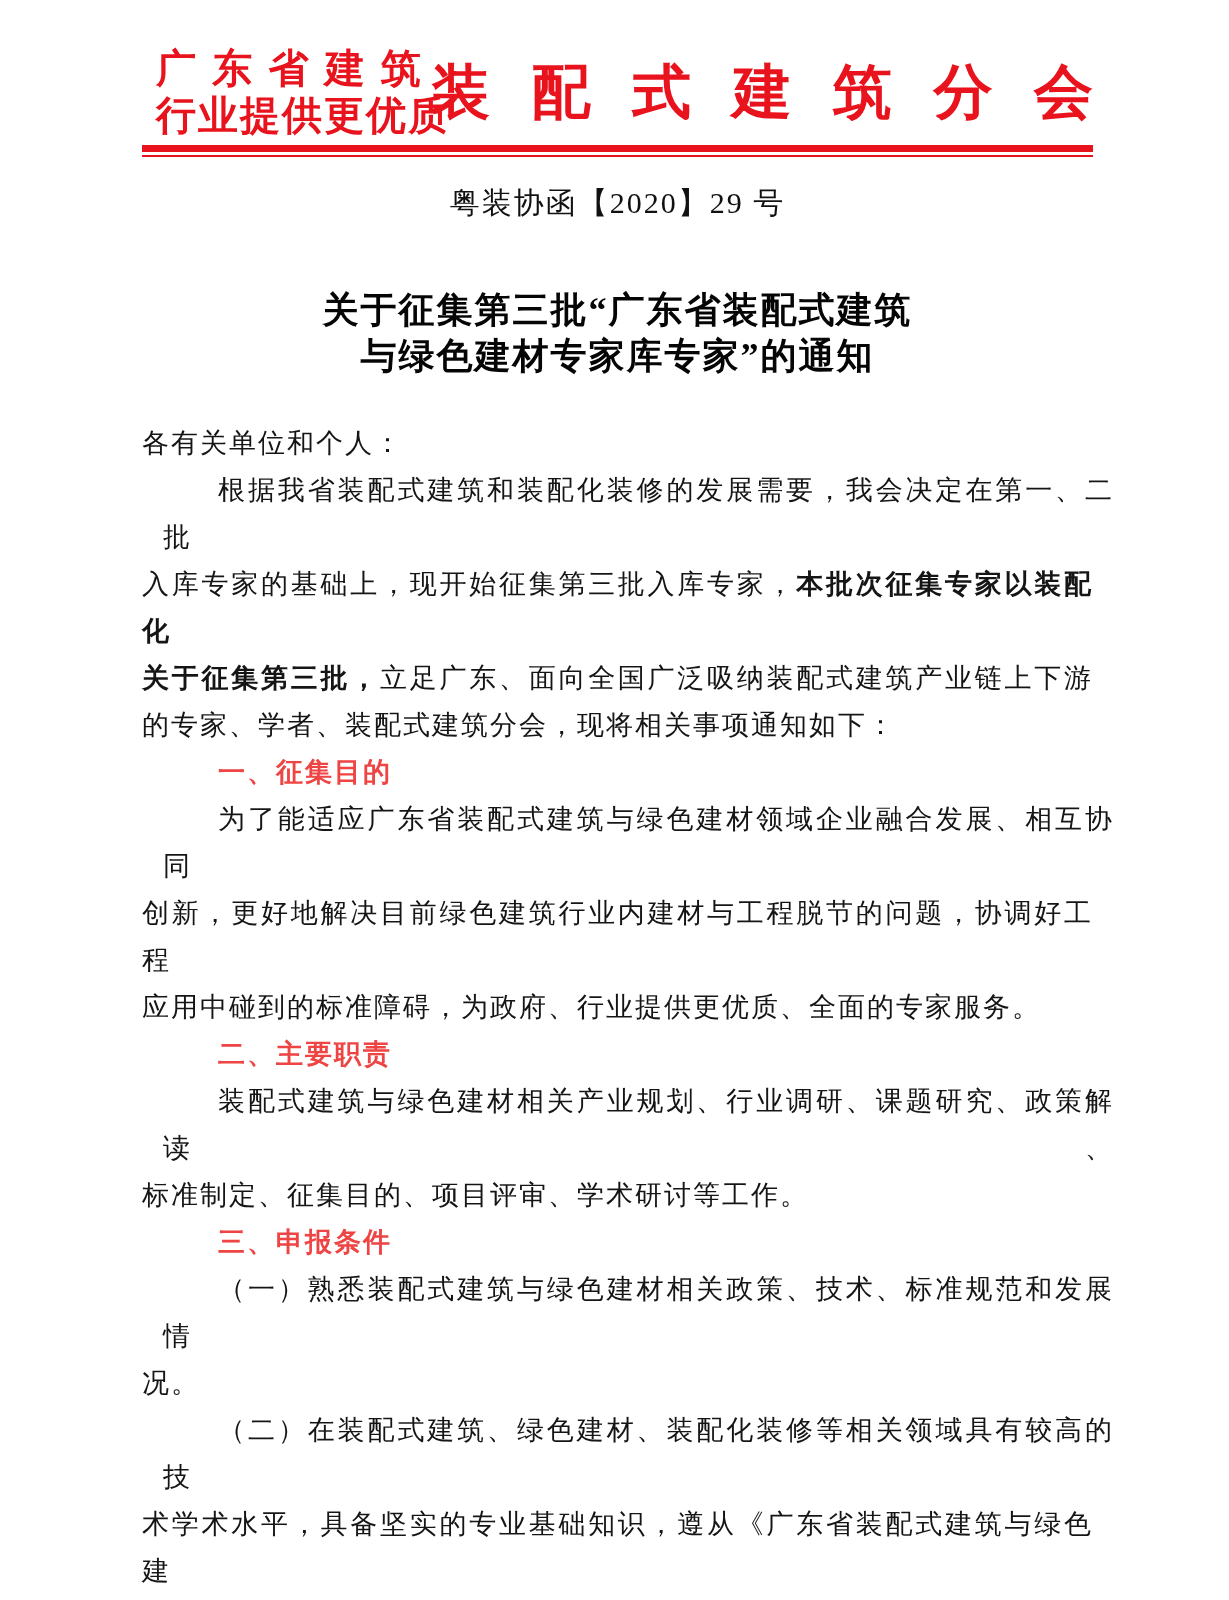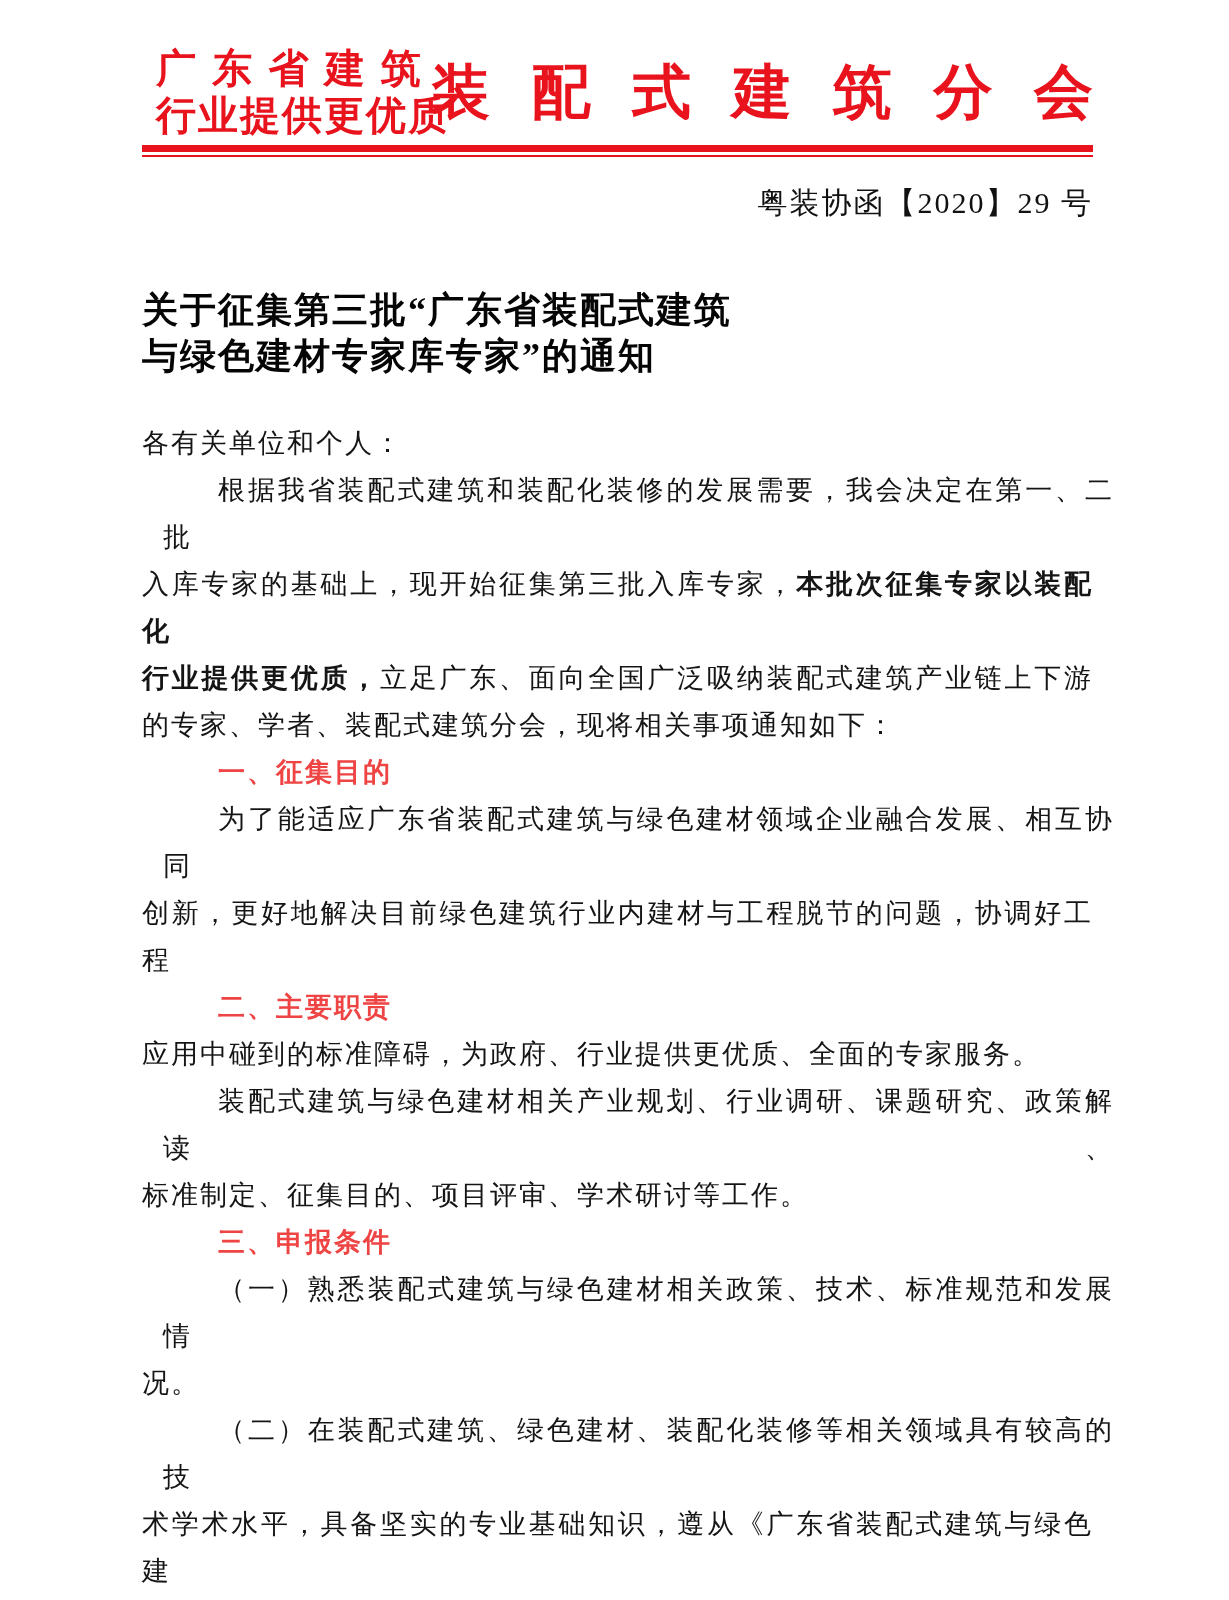--- a/index.html
+++ b/index.html
@@ -52,30 +52,30 @@
   
   .rule { margin-top: 5px; }
   .rule-thick { height: 7px; background: var(--red, #e8131c); }
   .rule-gap { height: 3px; background: #ffffff; }
   .rule-thin { height: 2px; background: var(--red, #e8131c); }
 
   
   .doc-number {
     margin-top: 26px;
     height: 42px;
-    text-align: right;
+    text-align: center;
     font-size: 30px;
     letter-spacing: 2px;
     color: #111111;
   }
 
   
   .notice-title {
     margin-top: 62px;
-    text-align: left;
+    text-align: center;
     font-weight: bold;
     font-size: 36px;
     line-height: 46px;
     letter-spacing: 2px;
     color: #050505;
   }
 
   
   .doc-body {
     margin-top: 41px;
@@ -117,27 +117,27 @@
 
   <div class="notice-title">
     <div>关于征集第三批“广东省装配式建筑</div>
     <div>与绿色建材专家库专家”的通知</div>
   </div>
 
   <div class="doc-body">
       <div class="line"><span>各有关单位和个人：</span></div>
       <div class="line just ind"><span>根据我省装配式建筑和装配化装修的发展需要，我会决定在第一、二批</span></div>
       <div class="line just"><span>入库专家的基础上，现开始征集第三批入库专家，</span><span class="b">本批次征集专家以装配化</span></div>
-      <div class="line just"><span class="b">行业提供更优质，</span><span>立足广东、面向全国广泛吸纳装配式建筑产业链上下游</span></div>
+      <div class="line just"><span class="b">关于征集第三批，</span><span>立足广东、面向全国广泛吸纳装配式建筑产业链上下游</span></div>
       <div class="line"><span>的专家、学者、装配式建筑分会，现将相关事项通知如下：</span></div>
       <div class="line ind head"><span class="b">一、征集目的</span></div>
       <div class="line just ind"><span>为了能适应广东省装配式建筑与绿色建材领域企业融合发展、相互协同</span></div>
       <div class="line just"><span>创新，更好地解决目前绿色建筑行业内建材与工程脱节的问题，协调好工程</span></div>
+      <div class="line"><span>应用中碰到的标准障碍，为政府、行业提供更优质、全面的专家服务。</span></div>
       <div class="line ind head"><span class="b">二、主要职责</span></div>
-      <div class="line"><span>应用中碰到的标准障碍，为政府、行业提供更优质、全面的专家服务。</span></div>
       <div class="line just ind"><span>装配式建筑与绿色建材相关产业规划、行业调研、课题研究、政策解读、</span></div>
       <div class="line"><span>标准制定、征集目的、项目评审、学术研讨等工作。</span></div>
       <div class="line ind head"><span class="b">三、申报条件</span></div>
       <div class="line just ind"><span>（一）熟悉装配式建筑与绿色建材相关政策、技术、标准规范和发展情</span></div>
       <div class="line"><span>况。</span></div>
       <div class="line just ind"><span>（二）在装配式建筑、绿色建材、装配化装修等相关领域具有较高的技</span></div>
       <div class="line just"><span>术学术水平，具备坚实的专业基础知识，遵从《广东省装配式建筑与绿色建</span></div>
     </div>
 
 </div>

